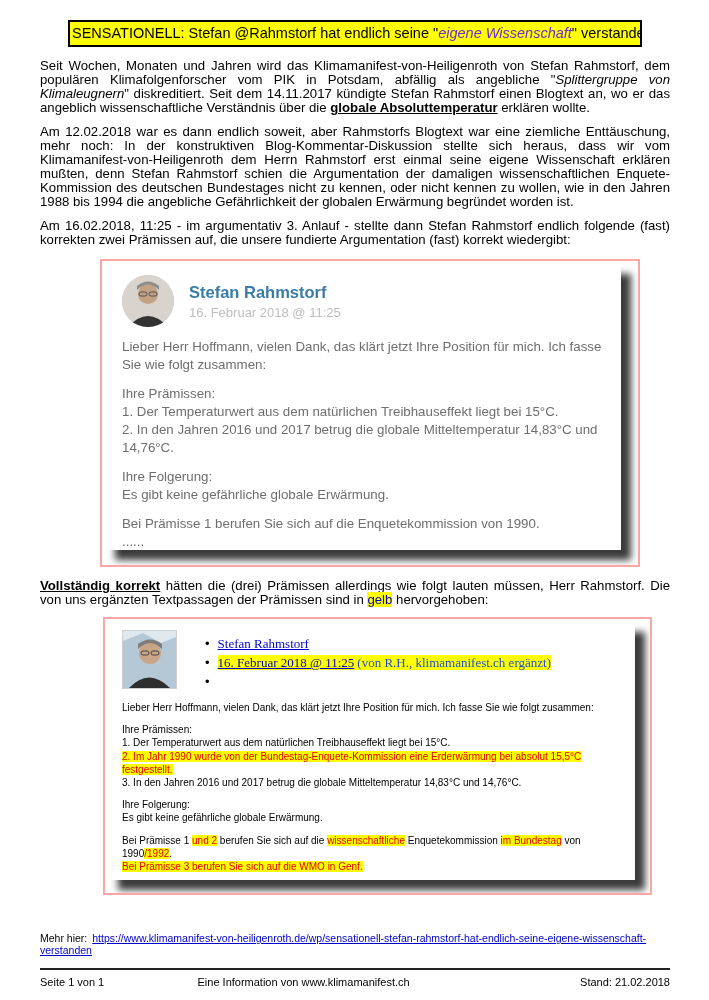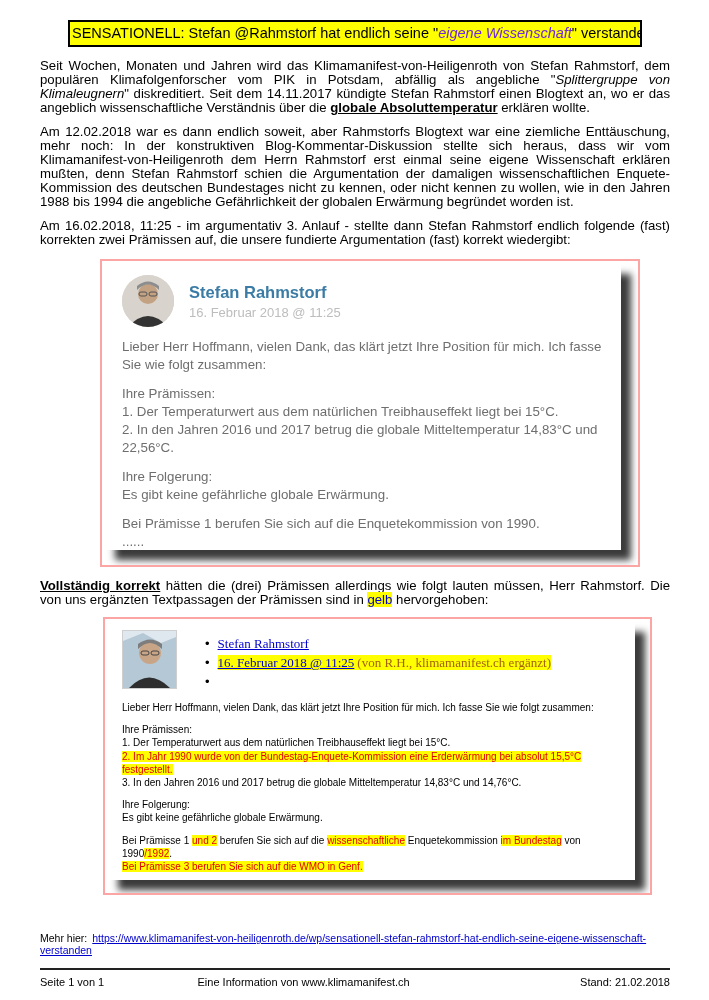--- a/index.html
+++ b/index.html
@@ -43,21 +43,21 @@
   
   .shot2 { padding:8px 12px 15px 14px; }
   .c2-head { display:flex; align-items:flex-start; margin-bottom:8px; }
   .avatar2 { width:53px; height:57px; overflow:hidden; flex:0 0 53px;
              background:linear-gradient(180deg,#bccfdd,#97abb9); border:1px solid #cfcfcf; }
   .c2-list { list-style:none; margin:6px 0 0 28px; padding:0;
              font-family:"Liberation Serif", serif; font-size:13px; }
   .c2-list li { margin-bottom:3px; min-height:13px; }
   .blt { color:#000; margin-right:8px; font-family:"Liberation Sans", sans-serif; }
   .c2-link { color:#0000cc; text-decoration:underline; cursor:pointer; }
-  .c2-note { color:#a16207; margin-left:3px; }
+  .c2-note { color:#1d4ed8; margin-left:3px; }
   .c2-body { font-size:10px; line-height:13.2px; color:#000; }
   .c2-body .ln { min-height:13px; }
   .c2-body .sp { margin-top:9px; }
   .red { color:#e10000; }
   
   .pagefoot { margin-top:auto; }
   .morerow { font-size:10.5px; margin-bottom:12px; }
   .morerow a { color:#0000cc; text-decoration:underline; cursor:pointer; margin-left:5px; }
   .rule { border-top:2px solid #222; margin-bottom:6px; }
   .footrow { display:flex; font-size:11px; }
@@ -93,21 +93,21 @@
         </div>
         <div class="c1-id">
           <div class="c1-name">Stefan Rahmstorf</div>
           <div class="c1-date">16. Februar 2018 @ 11:25</div>
         </div>
       </div>
       <div class="c1-body">
         <div class="ln">Lieber Herr Hoffmann, vielen Dank, das klärt jetzt Ihre Position für mich. Ich fasse Sie wie folgt zusammen:</div>
         <div class="ln sp">Ihre Prämissen:</div>
         <div class="ln">1. Der Temperaturwert aus dem natürlichen Treibhauseffekt liegt bei 15°C.</div>
-        <div class="ln">2. In den Jahren 2016 und 2017 betrug die globale Mitteltemperatur 14,83°C und 22,56°C.</div>
+        <div class="ln">2. In den Jahren 2016 und 2017 betrug die globale Mitteltemperatur 14,83°C und 14,76°C.</div>
         <div class="ln sp">Ihre Folgerung:</div>
         <div class="ln">Es gibt keine gefährliche globale Erwärmung.</div>
         <div class="ln sp">Bei Prämisse 1 berufen Sie sich auf die Enquetekommission von 1990.</div>
         <div class="ln">......</div>
       </div>
     </div>
   </div>
 
   <p class="body"><span class="bu">Vollständig korrekt</span><span> hätten die (drei) Prämissen allerdings wie folgt lauten müssen, Herr Rahmstorf. Die von uns ergänzten Textpassagen der Prämissen sind in </span><span class="hl blue">gelb</span><span> hervorgehoben:</span></p>
 

